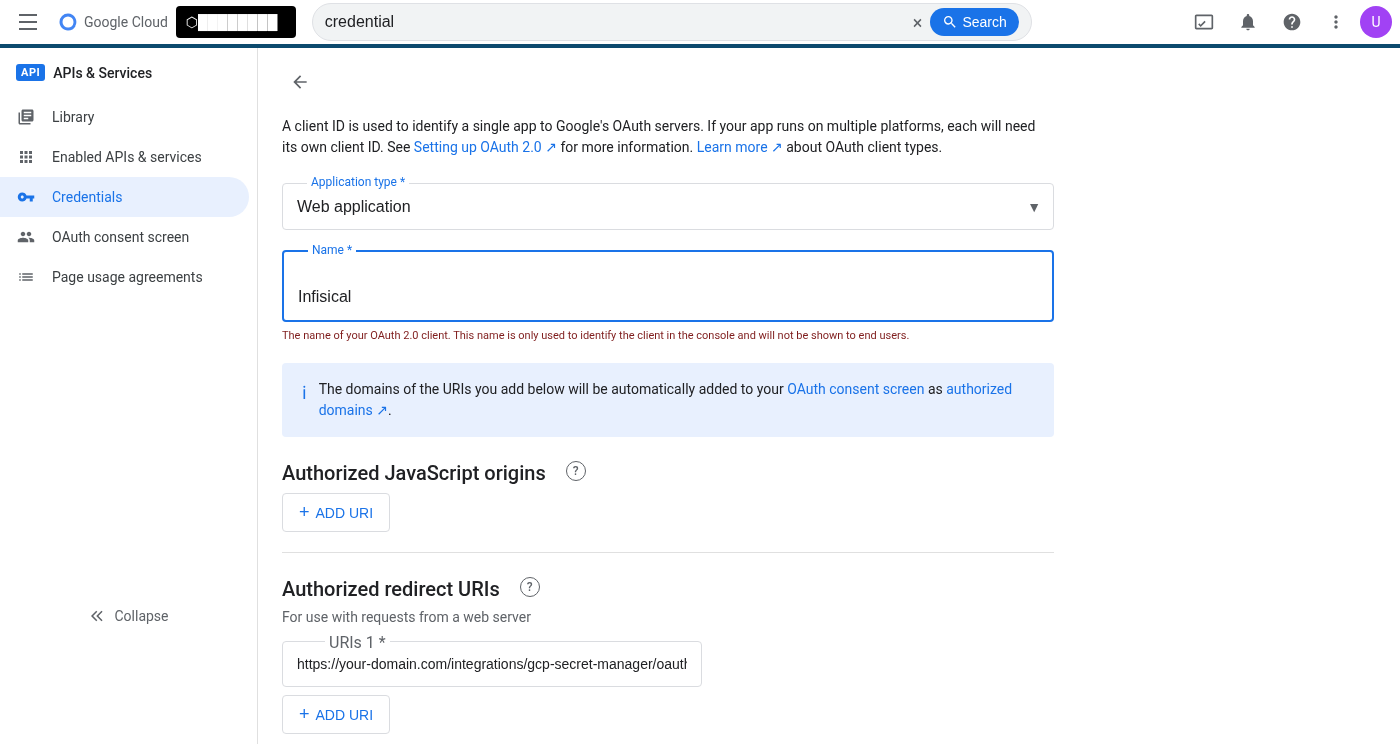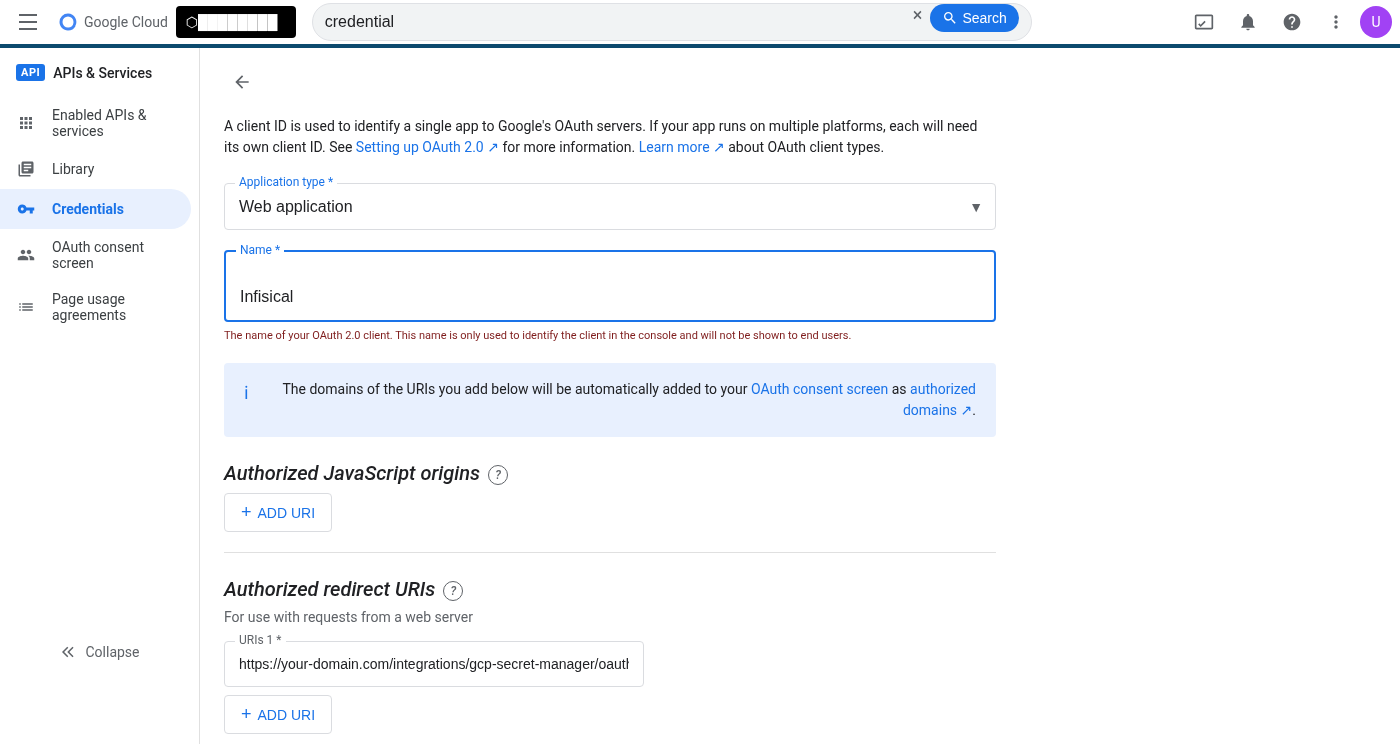--- a/index.html
+++ b/index.html
@@ -14,53 +14,53 @@
     .nav-menu-icon { width: 40px; height: 40px; display: flex; align-items: center; justify-content: center; cursor: pointer; border-radius: 50%; }
     .hamburger { display: flex; flex-direction: column; gap: 5px; }
     .hamburger span { width: 18px; height: 2px; background: #5f6368; display: block; }
     .google-cloud-logo { display: flex; align-items: center; gap: 4px; font-size: 16px; color: #5f6368; cursor: pointer; }
     .logo-text { font-size: 14px; color: #5f6368; white-space: nowrap; }
     .project-selector {
       display: flex; align-items: center; background: #000; color: #fff; border-radius: 4px;
       padding: 4px 10px; font-size: 14px; cursor: pointer; height: 32px; min-width: 120px;
     }
     .search-bar {
-      flex: 1; max-width: 720px; display: flex; 
+      flex: 1; max-width: 720px; display: flex; align-items: center;
       border: 1px solid #dfe1e5; border-radius: 24px; height: 38px; padding: 0 12px;
       background: #f1f3f4; margin: 0 8px;
     }
     .search-input { border: none; background: transparent; outline: none; flex: 1; font-size: 16px; color: #202124; }
     .search-clear { cursor: pointer; color: #5f6368; font-size: 18px; margin-right: 8px; }
     .search-btn { display: flex; align-items: center; gap: 4px; background: #1a73e8; color: #fff; border: none; border-radius: 24px; padding: 4px 12px; cursor: pointer; font-size: 14px; height: 28px; }
     .nav-icons { display: flex; align-items: center; gap: 4px; margin-left: auto; }
     .nav-icon-btn { width: 40px; height: 40px; display: flex; align-items: center; justify-content: center; border-radius: 50%; cursor: pointer; color: #5f6368; }
     .avatar { width: 32px; height: 32px; border-radius: 50%; background: #a142f4; color: #fff; display: flex; align-items: center; justify-content: center; font-size: 14px; cursor: pointer; }
 
     
     .body-wrap { display: flex; flex: 1; overflow: hidden; }
 
     
     .sidebar {
-      width: 200px; flex-shrink: 0; border-right: 1px solid #e0e0e0;
+      width: 258px; flex-shrink: 0; border-right: 1px solid #e0e0e0;
       background: #fff; overflow-y: auto; padding: 8px 0;
     }
     .sidebar-header {
       display: flex; align-items: center; gap: 8px; padding: 8px 16px 16px;
     }
     .api-badge {
       background: #1a73e8; color: #fff; font-size: 11px; font-weight: 700;
       padding: 2px 5px; border-radius: 3px; letter-spacing: 0.5px;
     }
     .sidebar-title { font-size: 14px; font-weight: 500; color: #202124; }
     .sidebar-item {
       display: flex; align-items: center; gap: 16px; padding: 10px 16px;
       cursor: pointer; font-size: 14px; color: #3c4043; border-radius: 0 24px 24px 0;
       margin-right: 8px;
     }
-    .sidebar-item.active { background: #e8f0fe; color: #1a73e8; font-weight: 700; }
+    .sidebar-item.active { background: #e8f0fe; color: #1a73e8; font-weight: 400; }
     .sidebar-item.active .sidebar-icon { color: #1a73e8; }
     .sidebar-icon { width: 20px; height: 20px; display: flex; align-items: center; justify-content: center; color: #5f6368; flex-shrink: 0; }
     .collapse-btn { display: flex; align-items: center; gap: 8px; padding: 10px 16px; cursor: pointer; color: #5f6368; font-size: 14px; justify-content: center; }
 
     
     .main-content { flex: 1; overflow-y: auto; padding: 0; background: #fff; }
     .content-header {
       display: flex; align-items: center; gap: 12px; padding: 16px 24px;
       border-bottom: none;
     }
@@ -72,21 +72,21 @@
     .description-text { font-size: 14px; color: #202124; line-height: 1.5; margin-bottom: 25px; }
     .description-text a { color: #1a73e8; text-decoration: none; }
 
     
     .form-group { margin-bottom: 20px; }
     .select-wrapper {
       position: relative; border: 1px solid #dadce0; border-radius: 4px;
       background: #fff;
     }
     .field-label {
-      position: absolute; top: -9px; left: 10px; background: #fff;
+      position: absolute; top: -9px; left: 24px; background: #fff;
       font-size: 12px; color: #1a73e8; padding: 0 4px;
     }
     .select-field {
       width: 100%; padding: 14px 40px 14px 14px; border: none; outline: none;
       font-size: 16px; color: #202124; background: transparent; cursor: pointer;
       appearance: none; -webkit-appearance: none;
     }
     .select-arrow {
       position: absolute; right: 12px; top: 50%; transform: translateY(-50%);
       pointer-events: none; color: #5f6368;
@@ -102,27 +102,27 @@
       font-size: 16px; color: #202124; background: transparent; margin-top: 22px;
     }
     .input-hint { font-size: 11px; color: #7f1d1d; margin-top: 6px; line-height: 1.4; }
 
     
     .info-box {
       background: #e8f0fe; border-radius: 4px; padding: 16px 20px;
       display: flex; align-items: flex-start; gap: 12px; margin-bottom: 24px;
     }
     .info-icon { color: #1a73e8; font-size: 18px; margin-top: 1px; flex-shrink: 0; }
-    .info-text { font-size: 14px; color: #202124; line-height: 1.5; text-align: right; }
+    .info-text { font-size: 14px; color: #202124; line-height: 1.5; }
     .info-text a { color: #1a73e8; text-decoration: none; }
 
     
     .section-title {
       font-size: 20px; font-weight: 500; color: #202124; margin-bottom: 8px;
-      display: flex; align-items: flex-end; gap: 8px; font-style: italic;
+      display: flex; align-items: flex-start; gap: 20px;
     }
     .section-desc { font-size: 14px; color: #5f6368; margin-bottom: 16px; }
     .help-icon {
       width: 20px; height: 20px; border-radius: 50%; border: 1.5px solid #5f6368;
       display: flex; align-items: center; justify-content: center; font-size: 12px;
       color: #5f6368; cursor: pointer; flex-shrink: 0;
     }
 
     
     .add-uri-btn {
@@ -130,21 +130,21 @@
       border: 1px solid #dadce0; border-radius: 4px; padding: 8px 16px;
       font-size: 14px; color: #1a73e8; cursor: pointer; font-weight: 500;
     }
     .add-uri-plus { font-size: 18px; font-weight: 300; }
 
     
     .uri-input-wrapper {
       position: relative; border: 1px solid #dadce0; border-radius: 4px;
       background: #fff; margin-bottom: 8px; max-width: 420px;
     }
-    .uri-input-wrapper .field-label { color: #5f6368; font-size: 12px; }
+    .uri-input-wrapper .field-label { color: #5f6368; font-size: 16px; margin-left: 18px; }
     .uri-input {
       width: 100%; padding: 14px 14px; border: none; outline: none;
       font-size: 14px; color: #202124; background: transparent;
     }
 
     .divider { height: 1px; background: #e0e0e0; margin: 8px 0 24px; }
   </style>
 </head>
 <body>
 
@@ -209,33 +209,33 @@
 
   <aside class="sidebar">
     <div class="sidebar-header">
       <div class="api-badge">API</div>
       <span class="sidebar-title">APIs &amp; Services</span>
     </div>
 
     <div class="sidebar-item">
       <div class="sidebar-icon">
         <svg width="18" height="18" viewBox="0 0 24 24" fill="currentColor">
+          <path d="M4 6H2v14c0 1.1.9 2 2 2h14v-2H4V6zm16-4H8c-1.1 0-2 .9-2 2v12c0 1.1.9 2 2 2h12c1.1 0 2-.9 2-2V4c0-1.1-.9-2-2-2zm-1 9H9V9h10v2zm-4 4H9v-2h6v2zm4-8H9V5h10v2z"></path>
+        </svg>
+      </div>
+      <span>Library</span>
+    </div>
+
+    <div class="sidebar-item">
+      <div class="sidebar-icon">
+        <svg width="18" height="18" viewBox="0 0 24 24" fill="currentColor">
           <path d="M4 8h4V4H4v4zm6 12h4v-4h-4v4zm-6 0h4v-4H4v4zm0-6h4v-4H4v4zm6 0h4v-4h-4v4zm6-10v4h4V4h-4zm-6 4h4V4h-4v4zm6 6h4v-4h-4v4zm0 6h4v-4h-4v4z"></path>
         </svg>
       </div>
       <span>Enabled APIs &amp; services</span>
-    </div>
-
-    <div class="sidebar-item">
-      <div class="sidebar-icon">
-        <svg width="18" height="18" viewBox="0 0 24 24" fill="currentColor">
-          <path d="M4 6H2v14c0 1.1.9 2 2 2h14v-2H4V6zm16-4H8c-1.1 0-2 .9-2 2v12c0 1.1.9 2 2 2h12c1.1 0 2-.9 2-2V4c0-1.1-.9-2-2-2zm-1 9H9V9h10v2zm-4 4H9v-2h6v2zm4-8H9V5h10v2z"></path>
-        </svg>
-      </div>
-      <span>Library</span>
     </div>
 
     <div class="sidebar-item active">
       <div class="sidebar-icon">
         <svg width="18" height="18" viewBox="0 0 24 24" fill="currentColor">
           <path d="M12.65 10C11.83 7.67 9.61 6 7 6c-3.31 0-6 2.69-6 6s2.69 6 6 6c2.61 0 4.83-1.67 5.65-4H17v4h4v-4h2v-4H12.65zM7 14c-1.1 0-2-.9-2-2s.9-2 2-2 2 .9 2 2-.9 2-2 2z"></path>
         </svg>
       </div>
       <span>Credentials</span>
     </div>

